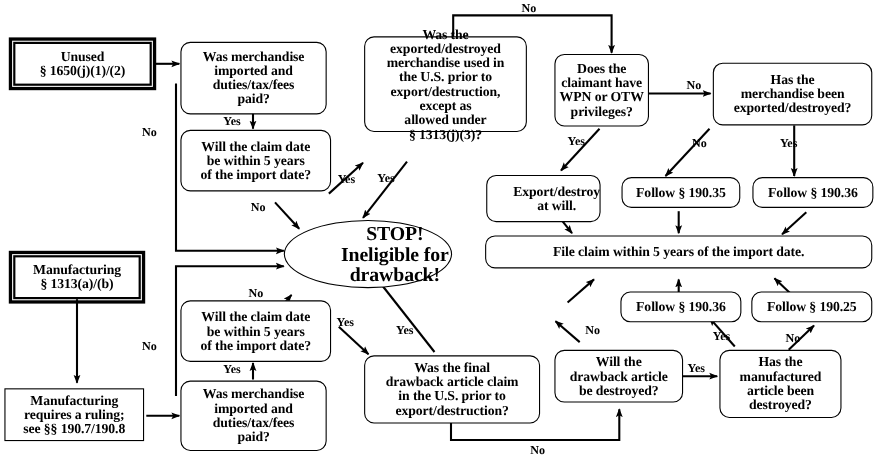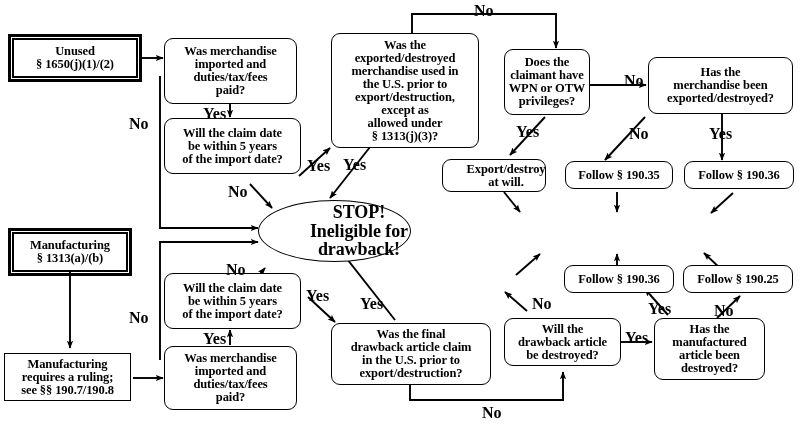--- a/index.html
+++ b/index.html
@@ -63,21 +63,21 @@
   .n-oval {
     border: 1.8px solid #000;
     border-radius: 50%;
     font-size: 18px;
     justify-content: flex-end;
   }
   .edge-label {
     position: absolute;
     font-family: "Liberation Serif", "DejaVu Serif", serif;
     font-weight: bold;
-    font-size: 16px;
+    font-size: 11px;
     color: #000;
     background: transparent;
     white-space: nowrap;
     line-height: 1;
   }
 </style>
 </head>
 <body>
 
 <div id="chart">
@@ -161,21 +161,21 @@
 duties/tax/fees
 paid?</span>
   </div>
 
   <div class="node n-round" style="left:164px; top:118px; width:137px; height:56px;">
     <span class="txt">Will the claim date
 be within 5 years
 of the import date?</span>
   </div>
 
-  <div class="node n-round" style="left:331px; top:33px; width:148px; height:115px;">
+  <div class="node n-round" style="left:331px; top:33px; width:148px; height:87px;">
     <span class="txt">Was the
 exported/destroyed
 merchandise used in
 the U.S. prior to
 export/destruction,
 except as
 allowed under
 § 1313(j)(3)?</span>
   </div>
 
@@ -185,33 +185,36 @@
 WPN or OTW
 privileges?</span>
   </div>
 
   <div class="node n-round" style="left:648px; top:57px; width:145px; height:57px;">
     <span class="txt">Has the
 merchandise been
 exported/destroyed?</span>
   </div>
 
-  <div class="node n-round" style="left:442px; top:159px; width:104px; height:33px;padding-left:24px;">
+  <div class="node n-round" style="left:442px; top:159px; width:104px; height:43px;padding-left:24px;">
     <span class="txt">Export/destroy
 at will.</span>
   </div>
 
   <div class="node n-round" style="left:565px; top:161px; width:108px; height:28px;text-align:right;">
     <span class="txt">Follow § 190.35</span>
   </div>
 
   <div class="node n-round" style="left:684px; top:161px; width:110px; height:28px;">
     <span class="txt">Follow § 190.36</span>
   </div>
 
+  <div class="node n-round" style="left:441px; top:214px; width:352px; height:30px;">
+    <span class="txt">File claim within 5 years of the import date.</span>
+  </div>
 
   <div class="node n-oval" style="left:258px; top:200px; width:153px; height:62px;">
     <span class="txt">STOP!
 Ineligible for
 drawback!</span>
   </div>
 
   <div class="node n-terminal" style="left:12px; top:232px; width:116px; height:40px;">
     <span class="txt">Manufacturing
 § 1313(a)/(b)</span>

